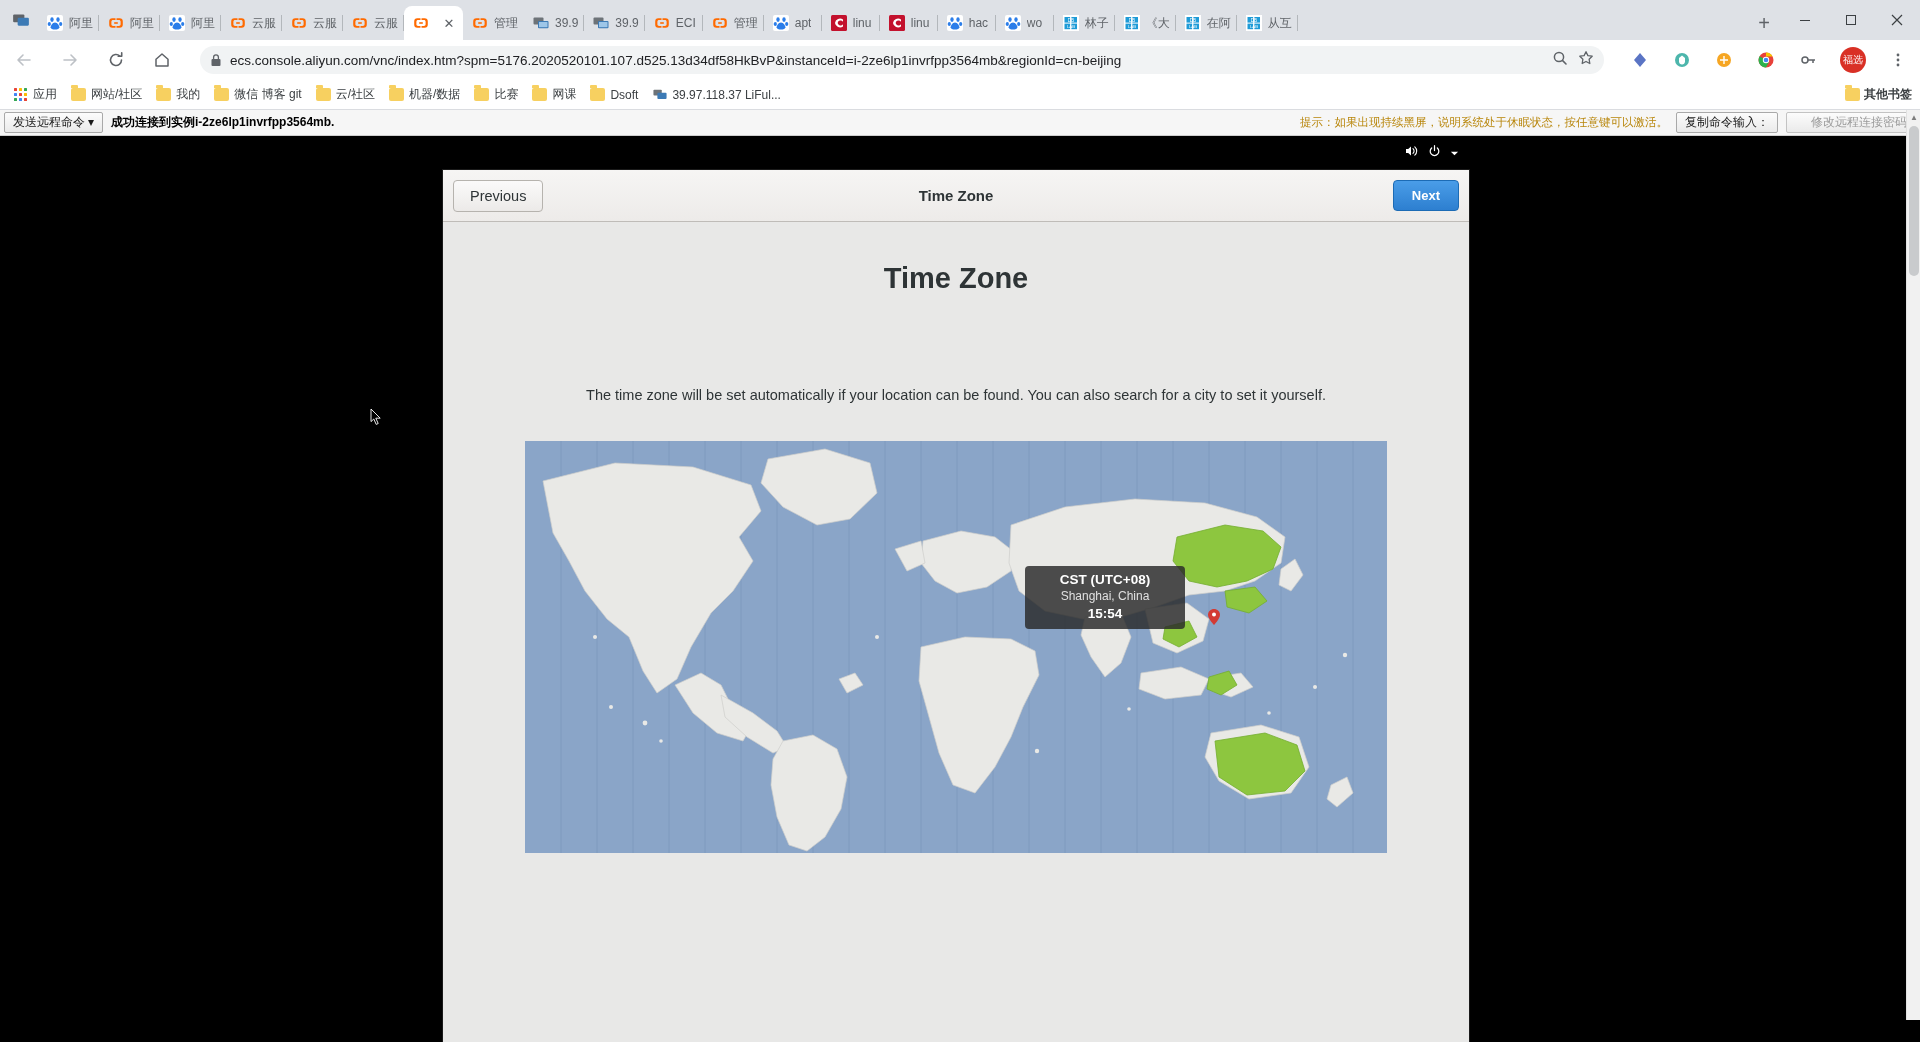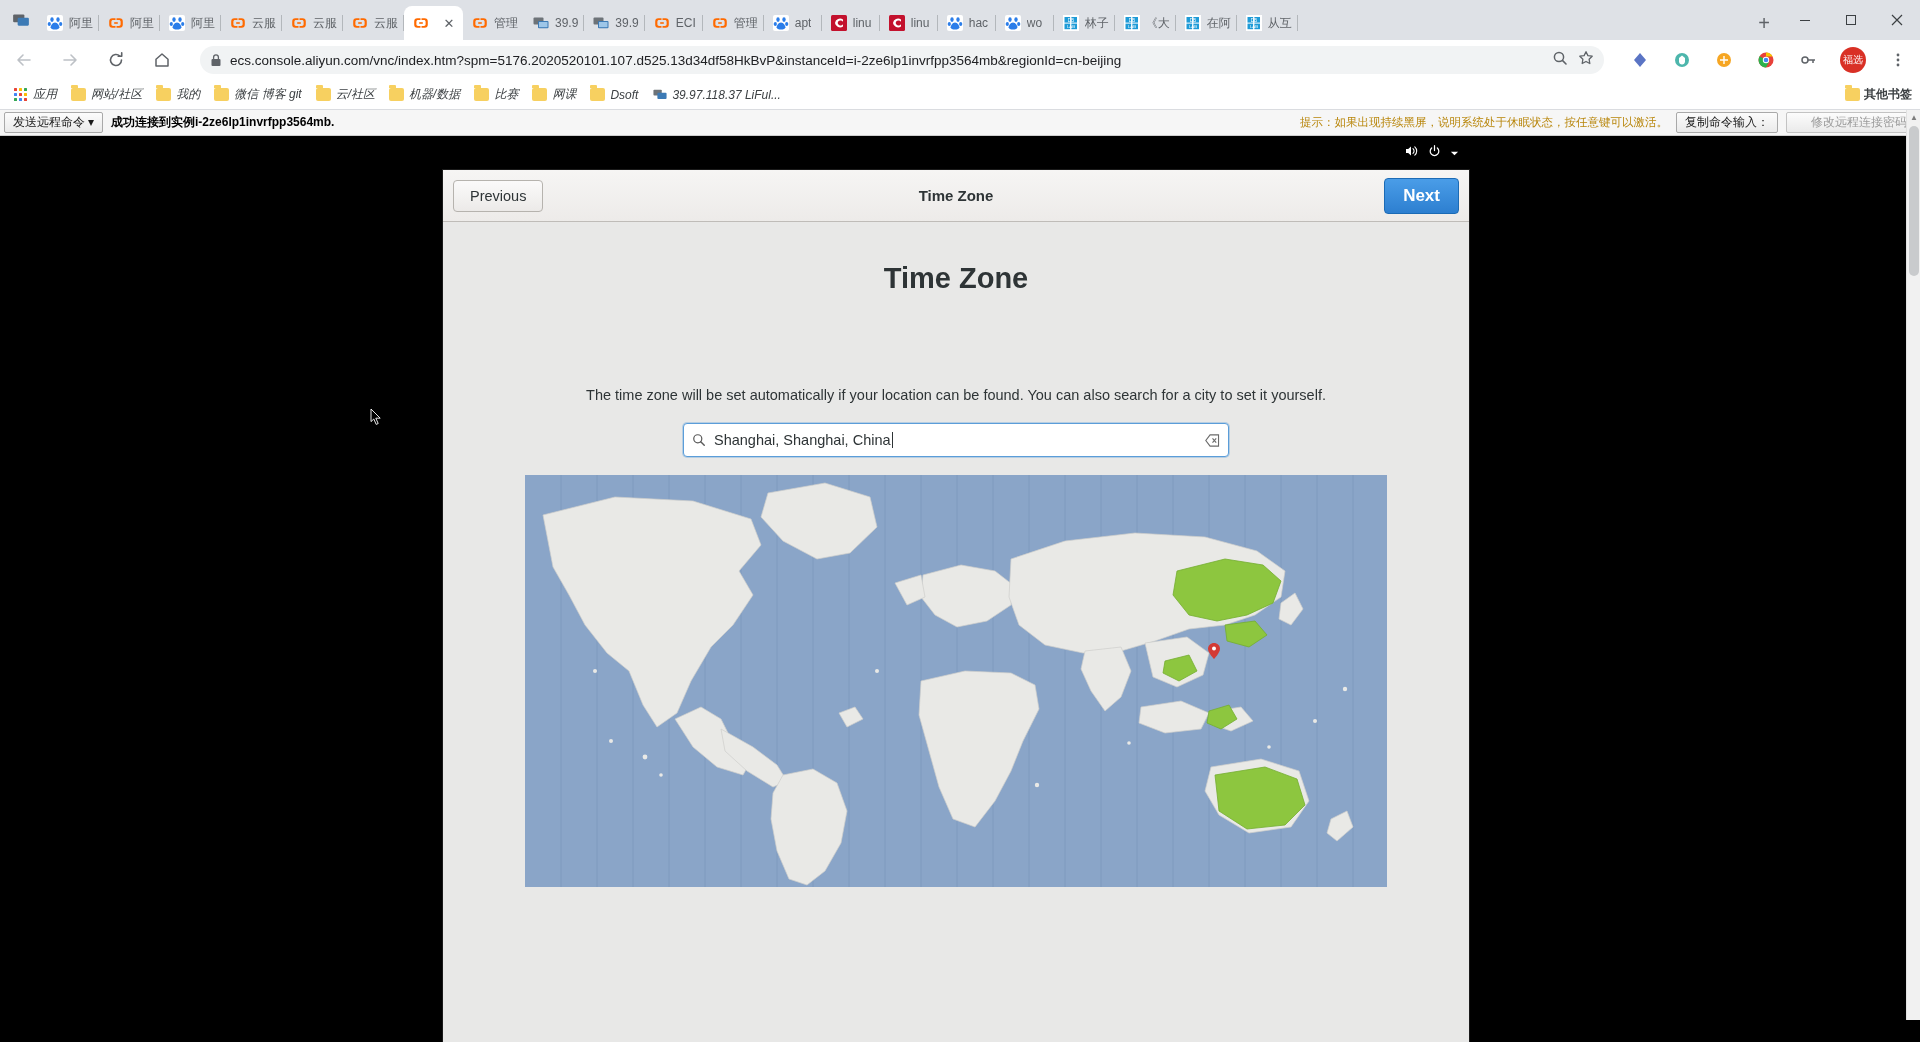--- a/index.html
+++ b/index.html
@@ -69,21 +69,21 @@
     color: #fff; font-size: 10px; display:flex; align-items:center; justify-content:center;
     margin: 0 4px;
   }
 
   
   .bookmarks {
     height: 30px; background:#fff; display:flex; align-items:center; gap:2px;
     padding: 0 8px; font-size: 12px; color: #3c4043; flex: 0 0 30px;
     border-bottom: 1px solid #dadce0;
   }
-  .bm { display:flex; align-items:center; gap:5px; padding: 3px 6px; border-radius: 4px; white-space:nowrap;font-style:italic; }
+  .bm { display:flex; align-items:center; gap:5px; padding: 3px 6px; border-radius: 4px; white-space:nowrap; }
   .bm-folder { width:15px; height:13px; background:#f7d060; border-radius:2px; position:relative; flex:0 0 15px; }
   .bm-folder::before { content:""; position:absolute; top:-3px; left:0; width:7px; height:3px; background:#f7d060; border-radius:1px 1px 0 0; }
   .bm-apps { width: 14px; height: 14px; flex:0 0 14px; display:grid; grid-template-columns: repeat(3,3px); grid-template-rows: repeat(3,3px); gap:2px; }
   .bm-apps i { width:3px; height:3px; border-radius:0.5px; display:block; }
   .bm-icon-img { width:15px; height:13px; flex:0 0 15px; display:flex; align-items:center; justify-content:center;}
   .bm-icon-img svg { width:14px; height:13px; }
   .bm-right { margin-left:auto; display:flex; align-items:center; gap:4px;font-weight:bold; }
 
   
   .page { flex: 1; background: #fff; display:flex; flex-direction: column; position: relative; }
@@ -133,21 +133,21 @@
     background: linear-gradient(#fbfafa,#eceae8);
     padding: 7px 16px; font-size: 14.5px; color: #2e3436;
   }
   .setup-title {
     position: absolute; left: 0; right: 0; text-align: center;
     font-size: 15px; font-weight: bold; color: #2e3436; pointer-events: none;
   }
   .btn-next {
     margin-left: auto; border: 1px solid #1c6bb5; border-radius: 4px;
     background: linear-gradient(#4a9de8,#2d7fd0);
-    padding: 7px 18px; font-size: 17px; color: #fff; font-weight: bold;
+    padding: 7px 18px; font-size: 13px; color: #fff; font-weight: bold;
     position: relative; z-index: 2;
   }
   .setup-body { flex: 1; padding-top: 40px; display:flex; flex-direction: column; align-items: center; }
   .tz-heading { font-size: 29px; font-weight: bold; color: #2e3436; margin-bottom: 92px; }
   .tz-desc { font-size: 14.5px; color: #2e3436; margin-bottom: 20px; }
 
   .tz-search {
     width: 546px; height: 34px; background: #fff; border: 1px solid #5b9dd9;
     border-radius: 4px; display: flex; align-items: center; gap: 8px;
     padding: 0 8px; box-shadow: 0 0 0 1px rgba(91,157,217,.35);
@@ -656,35 +656,20 @@
         <div class="setup-header">
           <div class="btn-prev">Previous</div>
           <div class="setup-title">Time Zone</div>
           <div class="btn-next">Next</div>
         </div>
 
         <div class="setup-body">
           <div class="tz-heading">Time Zone</div>
           <div class="tz-desc">The time zone will be set automatically if your location can be found. You can also search for a city to set it yourself.</div>
 
-          <div class="tz-search">
-            <span class="sicon">
-              <svg viewBox="0 0 16 16">
-                  <circle cx="6.6" cy="6.6" r="4.6" fill="none" stroke="currentColor" stroke-width="1.4"></circle>
-                  <path d="M10 10l4 4" stroke="currentColor" stroke-width="1.6" stroke-linecap="round"></path>
-                </svg>
-            </span>
-            <span class="sval"><span title="Search for a city">Shanghai, Shanghai, China</span><span class="caret"></span></span>
-            <span class="clear">
-              <svg viewBox="0 0 16 14">
-                  <path d="M5.4 1h9.1v12H5.4L0.8 7z" fill="none" stroke="currentColor" stroke-width="1.2"></path>
-                  <path d="M8 4.6l4 4.8M12 4.6l-4 4.8" stroke="currentColor" stroke-width="1.2"></path>
-                </svg>
-            </span>
-          </div>
 
           <div class="mapwrap">
             <svg class="mapsvg" viewBox="0 0 862 412" preserveAspectRatio="none">
               <rect width="862" height="412" fill="#8aa5c8"></rect>
               <g stroke="#7d98bd" stroke-width="1" opacity=".85">
                 <path d="M36 0V412M72 0V412M108 0V412M144 0V412M180 0V412M216 0V412M252 0V412M288 0V412M324 0V412M360 0V412M396 0V412M432 0V412M468 0V412M504 0V412M540 0V412M576 0V412M612 0V412M648 0V412M684 0V412M720 0V412M756 0V412M792 0V412M828 0V412"></path>
               </g>
               <g fill="#e9e9e6" stroke="#cfcfcb" stroke-width="0.7">
 
                 <path d="M243 18 L300 8 L345 22 L352 52 L325 78 L292 84 L258 66 L236 42 Z"></path>
@@ -733,20 +718,25 @@
                   <circle cx="820" cy="214" r="2.2"></circle>
                 <circle cx="790" cy="246" r="2"></circle>
                   <circle cx="604" cy="268" r="1.8"></circle>
                 <circle cx="352" cy="196" r="2"></circle>
                   <circle cx="512" cy="310" r="2.2"></circle>
                 <circle cx="744" cy="272" r="1.8"></circle>
                   <circle cx="70" cy="196" r="2"></circle>
               </g>
             </svg>
 
+            <div class="tz-tooltip">
+              <div class="t1">CST (UTC+08)</div>
+              <div class="t2">Shanghai, China</div>
+              <div class="t3">15:54</div>
+            </div>
 
             <span class="map-pin">
               <svg viewBox="0 0 12 16" width="12" height="16">
                   <path d="M6 0C2.7 0 0 2.6 0 5.8 0 10 6 16 6 16s6-6 6-10.2C12 2.6 9.3 0 6 0z" fill="#d33a34"></path>
                   <circle cx="6" cy="5.6" r="2" fill="#fff"></circle>
                 </svg>
             </span>
           </div>
         </div>
       </div>

